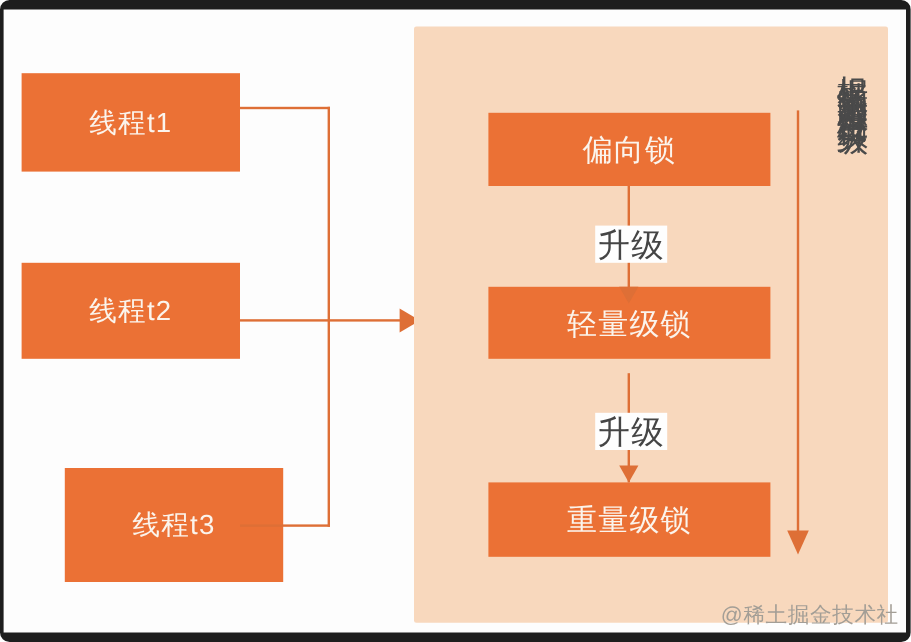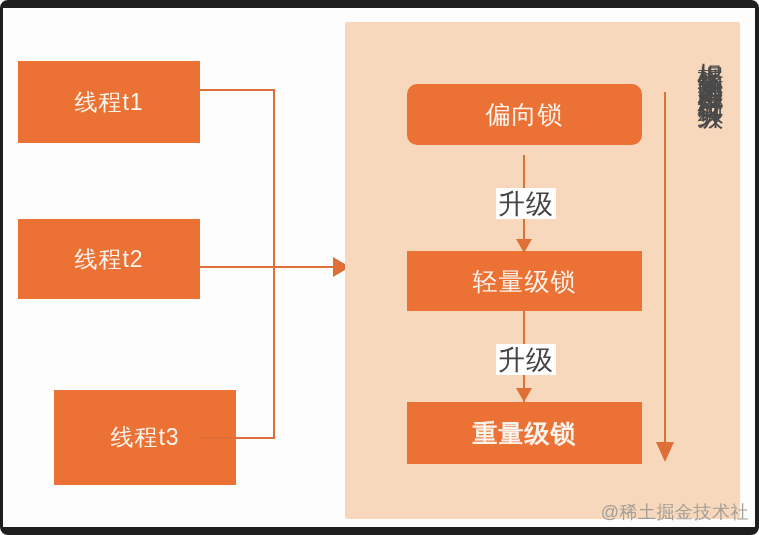--- a/index.html
+++ b/index.html
@@ -90,23 +90,23 @@
     left: 404px;                
     width: 235px;
     background: var(--box-orange);
     color: var(--text-light);
     font-size: 25px;
     letter-spacing: 1px;
     display: flex;
     align-items: center;
     justify-content: center;
   }
-  .s1 { top: 76px;  height: 61px; border-radius: 10px; }
-  .s2 { top: 243px; height: 60px; }
-  .s3 { top: 394px; height: 62px; font-weight: bold; }
+  .s1 { top: 86px;  height: 61px; }
+  .s2 { top: 231px; height: 60px; }
+  .s3 { top: 394px; height: 62px; }
 
   .line-up1 { left: 520px; top: 147px; height: 92px; }
   .line-up2 { left: 520px; top: 303px; height: 91px; }
   .head-down {
     position: absolute;
     width: 0; height: 0;
     border-top: 14px solid var(--line-orange);
     border-left: 8px solid transparent;
     border-right: 8px solid transparent;
   }

